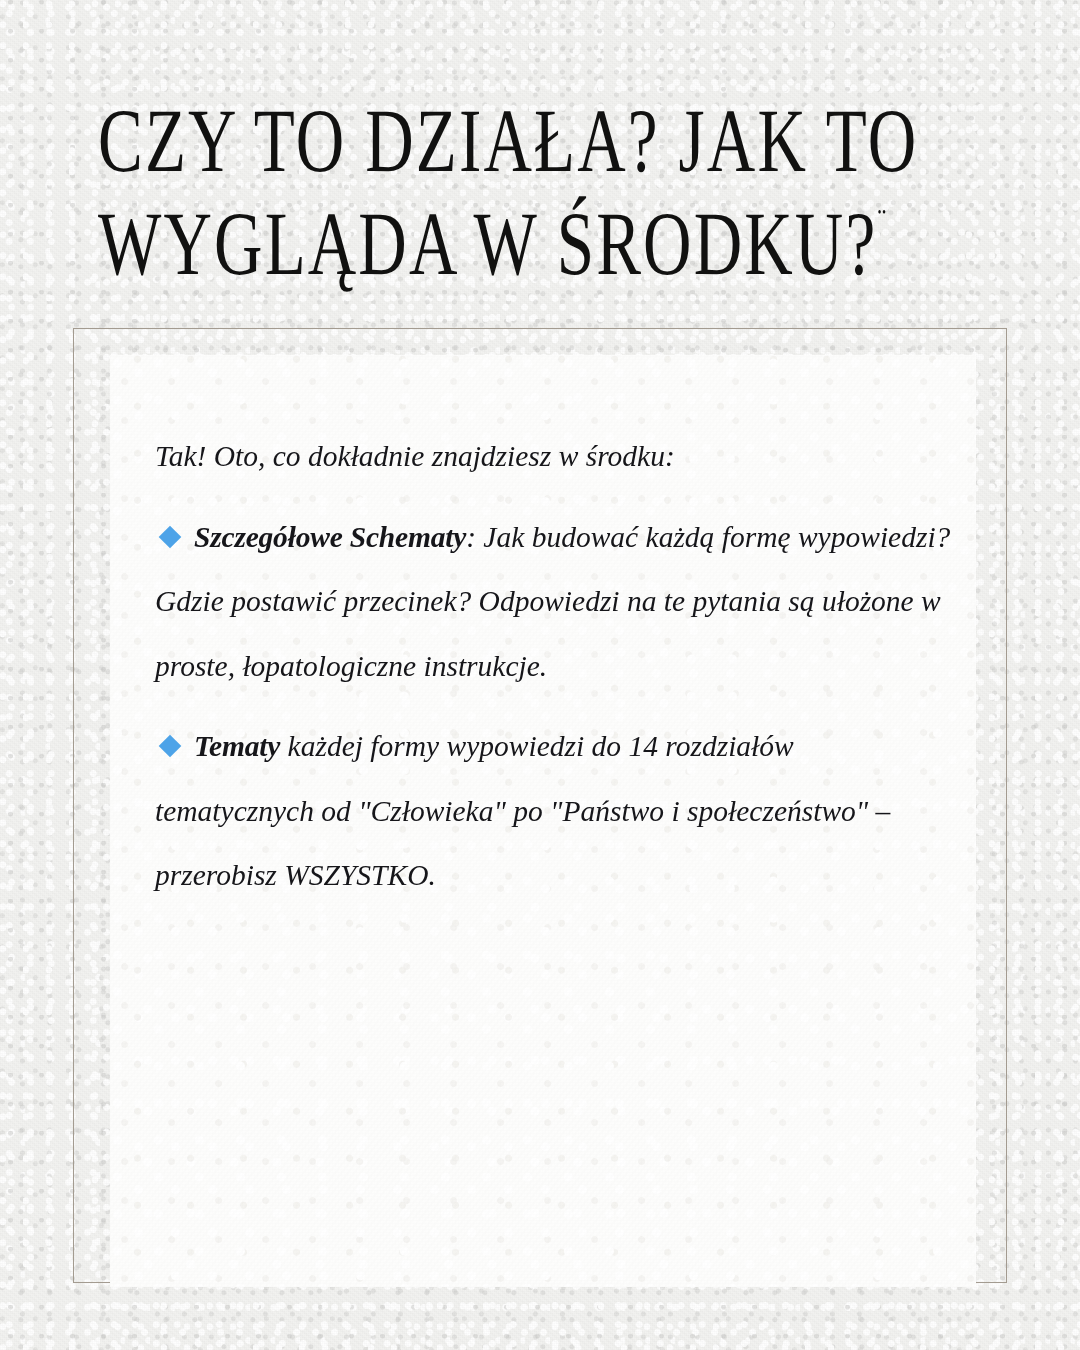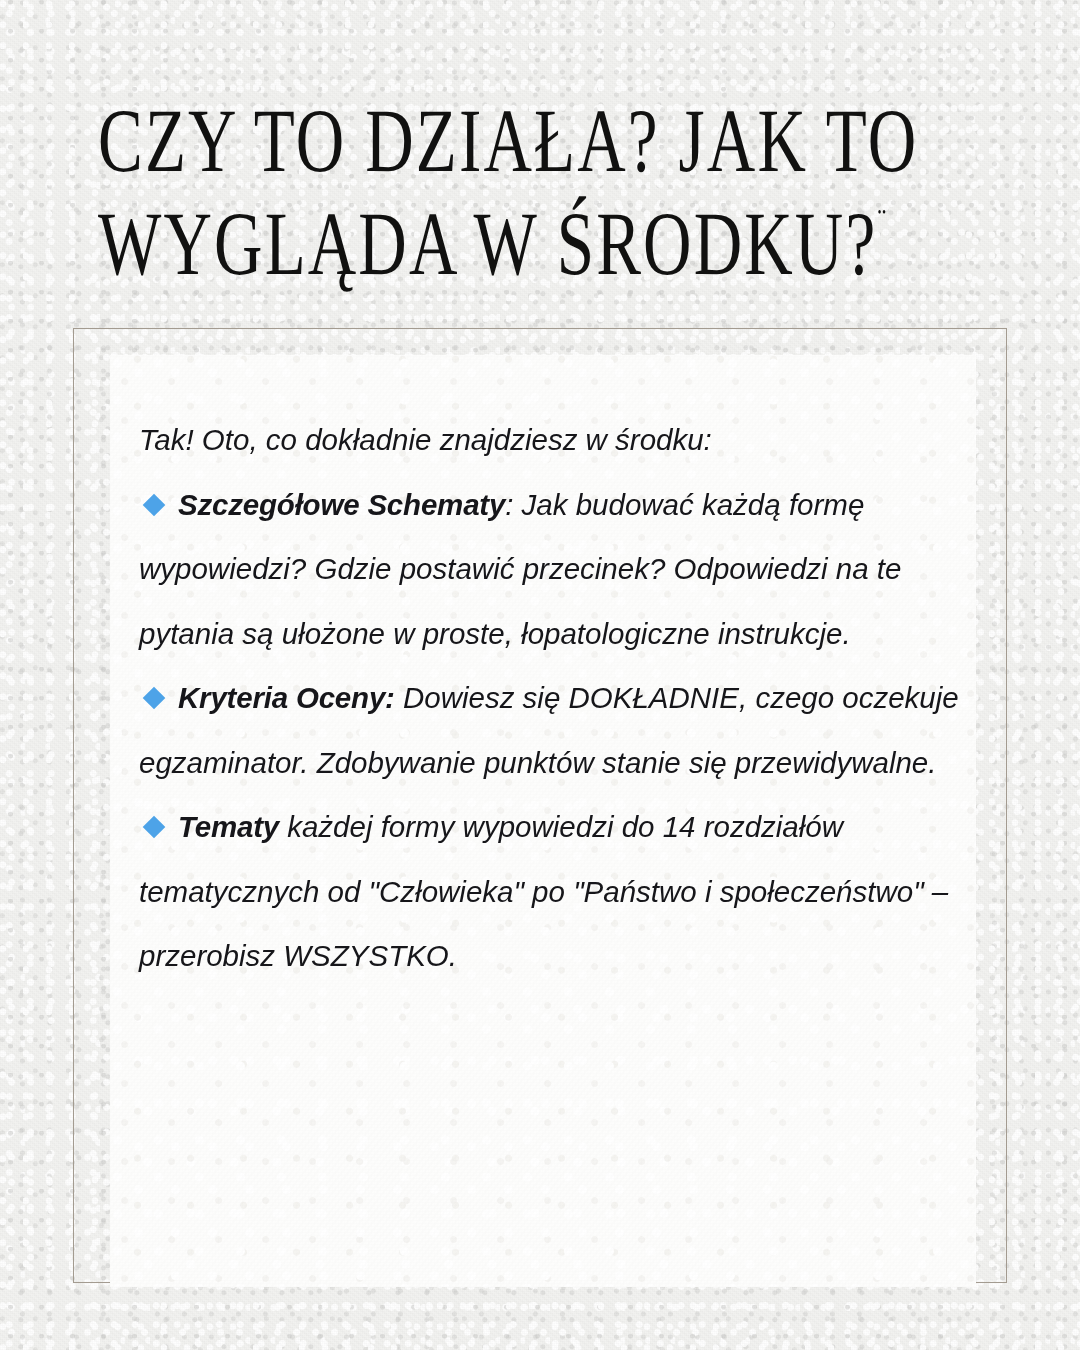--- a/index.html
+++ b/index.html
@@ -106,26 +106,26 @@
   }
 
   
   .content {
     position: absolute;
     left: 139px;
     top: 408px;
     width: 830px;
   }
   .para {
-    font-family: Liberation Sans, sans-serif;
+    font-family: Liberation Serif, serif;
     font-style: italic;
     font-size: 29.5px;
     line-height: 64.5px;
     color: #16161a;
-    margin: 0;
+    margin: 16px;
     text-indent: 0;
   }
   .para + .para {
     margin-top: 0;
   }
   .para.bulleted {
     text-indent: 0;
   }
   .bullet-glyph {
     display: inline-block;
@@ -161,22 +161,19 @@
 </div>
 
 <div class="content">
 
   <p class="para">Tak! Oto, co dokładnie znajdziesz w środku:</p>
 
   <p class="para bulleted">
     <span class="bullet-glyph"></span><span class="lead-term">Szczegółowe Schematy</span><span>: </span><span>Jak budować każdą formę wypowiedzi? Gdzie postawić przecinek? Odpowiedzi na te pytania są ułożone w proste, łopatologiczne instrukcje.</span>
   </p>
 
-  <p class="para bulleted">
-    <span class="bullet-glyph"></span><span class="lead-term">Kryteria Oceny:</span><span> </span><span>Dowiesz się DOKŁADNIE, czego oczekuje egzaminator. Zdobywanie punktów stanie się przewidywalne.</span>
-  </p>
 
 
   <p class="para bulleted">
     <span class="bullet-glyph"></span><span class="lead-term">Tematy</span><span> </span><span>każdej formy wypowiedzi do 14 rozdziałów tematycznych od "Człowieka" po "Państwo i społeczeństwo" – przerobisz WSZYSTKO.</span>
   </p>
 
 </div>
 
 </body></html>

